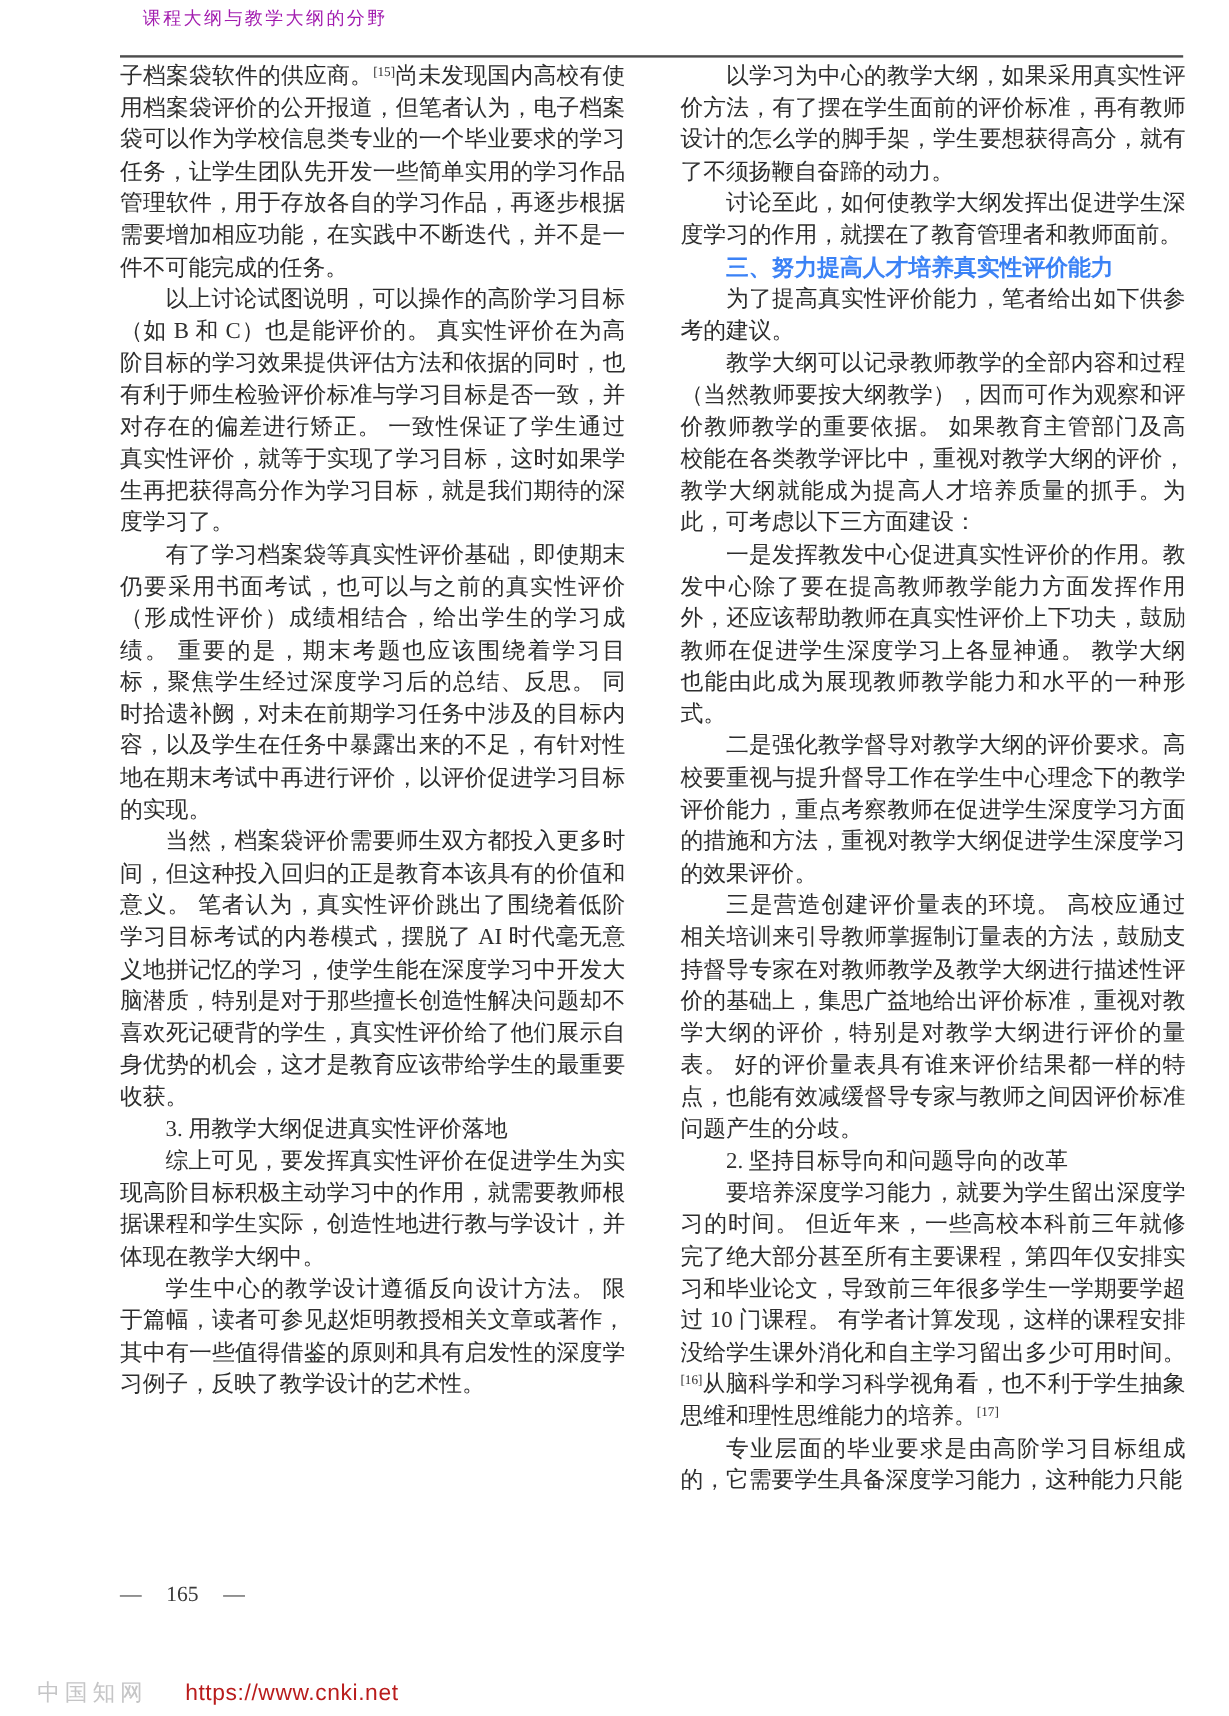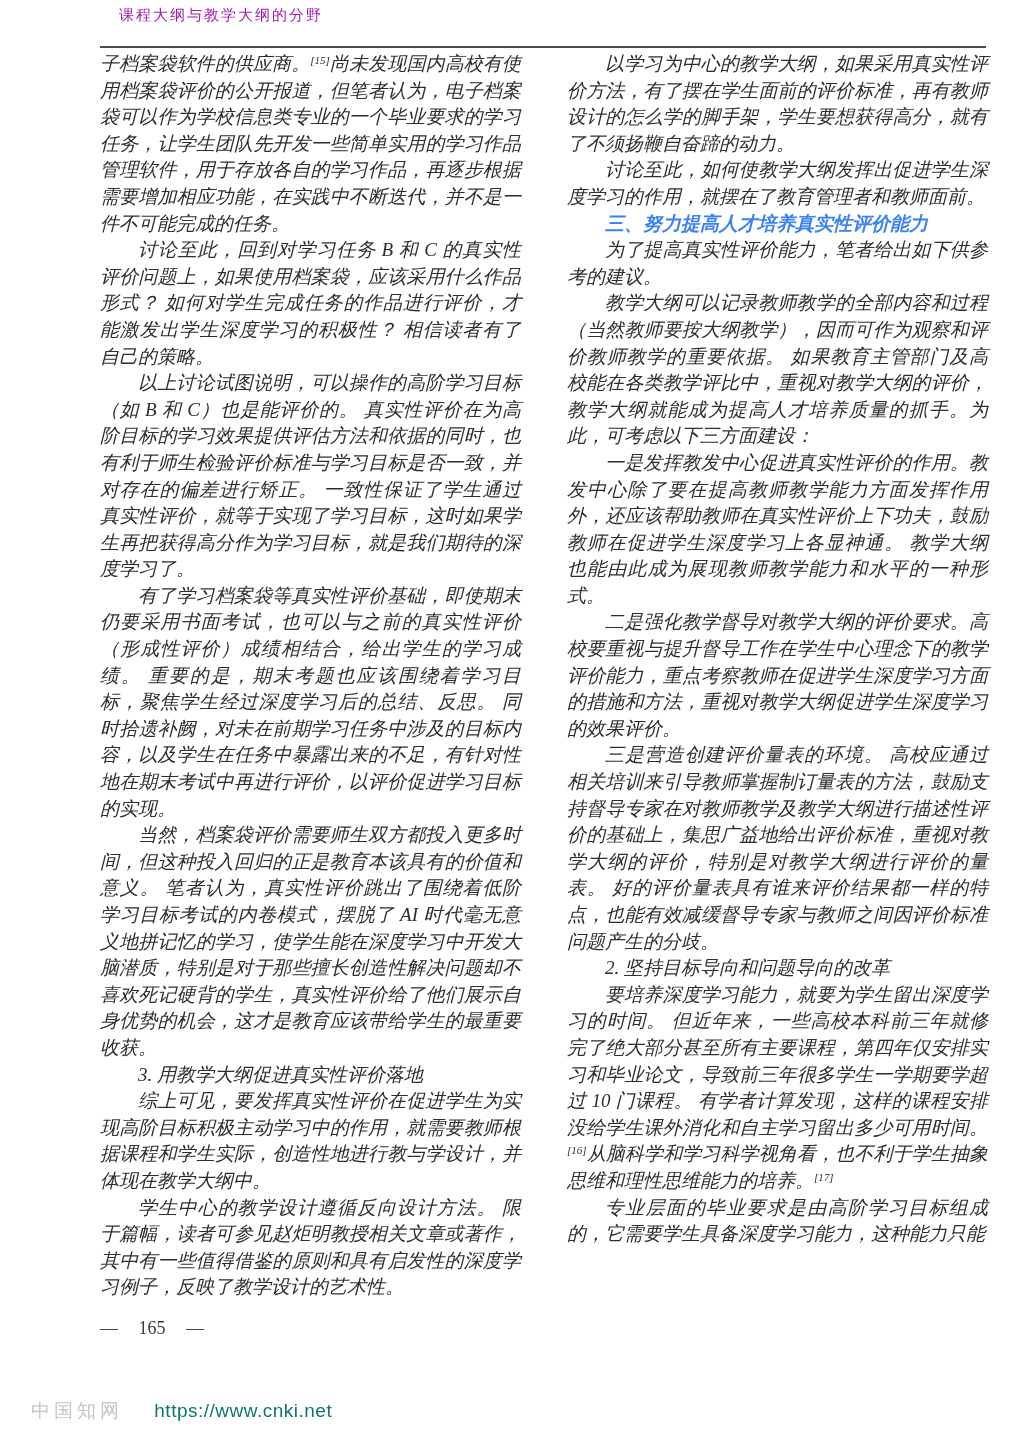--- a/index.html
+++ b/index.html
@@ -35,21 +35,20 @@
     height: 2px;
     background: #4c4c4c;
   }
   .content {
     position: absolute;
     left: 100px;
     top: 51px;
     width: 888px;
     display: flex;
     gap: 46px;
-    font-style: italic;
   }
   .column {
     width: 429px;
     font-size: 19px;
     line-height: 26.6px;
     color: #2d2d2d;
     text-align: justify;
   }
   .para {
     margin: 0;
@@ -83,36 +82,35 @@
     font-size: 19px;
     color: #c5c5c6;
     white-space: nowrap;
   }
   .watermark .wm-brand {
     letter-spacing: 4px;
   }
   .watermark .wm-url {
     margin-left: 26px;
     letter-spacing: 0.5px;
-    color: #0f766e;
+    color: #b91c1c;
   }
 </style>
 </head>
 <body>
 
 <div class="sheet">
 
   <div class="page-header">课程大纲与教学大纲的分野</div>
 
   <div class="header-rule"></div>
 
   <div class="content">
     <div class="column">
         <p class="para body">子档案袋软件的供应商。<sup>[15]</sup>尚未发现国内高校有使用档案袋评价的公开报道，但笔者认为，电子档案袋可以作为学校信息类专业的一个毕业要求的学习任务，让学生团队先开发一些简单实用的学习作品管理软件，用于存放各自的学习作品，再逐步根据需要增加相应功能，在实践中不断迭代，并不是一件不可能完成的任务。</p>
-        <p class="para body indent">讨论至此，回到对学习任务 B 和 C 的真实性评价问题上，如果使用档案袋，应该采用什么作品形式？ 如何对学生完成任务的作品进行评价，才能激发出学生深度学习的积极性？ 相信读者有了自己的策略。</p>
         <p class="para body indent">以上讨论试图说明，可以操作的高阶学习目标（如 B 和 C）也是能评价的。 真实性评价在为高阶目标的学习效果提供评估方法和依据的同时，也有利于师生检验评价标准与学习目标是否一致，并对存在的偏差进行矫正。 一致性保证了学生通过真实性评价，就等于实现了学习目标，这时如果学生再把获得高分作为学习目标，就是我们期待的深度学习了。</p>
         <p class="para body indent">有了学习档案袋等真实性评价基础，即使期末仍要采用书面考试，也可以与之前的真实性评价（形成性评价）成绩相结合，给出学生的学习成绩。 重要的是，期末考题也应该围绕着学习目标，聚焦学生经过深度学习后的总结、反思。 同时拾遗补阙，对未在前期学习任务中涉及的目标内容，以及学生在任务中暴露出来的不足，有针对性地在期末考试中再进行评价，以评价促进学习目标的实现。</p>
         <p class="para body indent">当然，档案袋评价需要师生双方都投入更多时间，但这种投入回归的正是教育本该具有的价值和意义。 笔者认为，真实性评价跳出了围绕着低阶学习目标考试的内卷模式，摆脱了 AI 时代毫无意义地拼记忆的学习，使学生能在深度学习中开发大脑潜质，特别是对于那些擅长创造性解决问题却不喜欢死记硬背的学生，真实性评价给了他们展示自身优势的机会，这才是教育应该带给学生的最重要收获。</p>
         <p class="para h-num indent">3. 用教学大纲促进真实性评价落地</p>
         <p class="para body indent">综上可见，要发挥真实性评价在促进学生为实现高阶目标积极主动学习中的作用，就需要教师根据课程和学生实际，创造性地进行教与学设计，并体现在教学大纲中。</p>
         <p class="para body indent">学生中心的教学设计遵循反向设计方法。 限于篇幅，读者可参见赵炬明教授相关文章或著作，其中有一些值得借鉴的原则和具有启发性的深度学习例子，反映了教学设计的艺术性。</p>
       </div>
     <div class="column">
         <p class="para body indent">以学习为中心的教学大纲，如果采用真实性评价方法，有了摆在学生面前的评价标准，再有教师设计的怎么学的脚手架，学生要想获得高分，就有了不须扬鞭自奋蹄的动力。</p>
         <p class="para body indent">讨论至此，如何使教学大纲发挥出促进学生深度学习的作用，就摆在了教育管理者和教师面前。</p>

